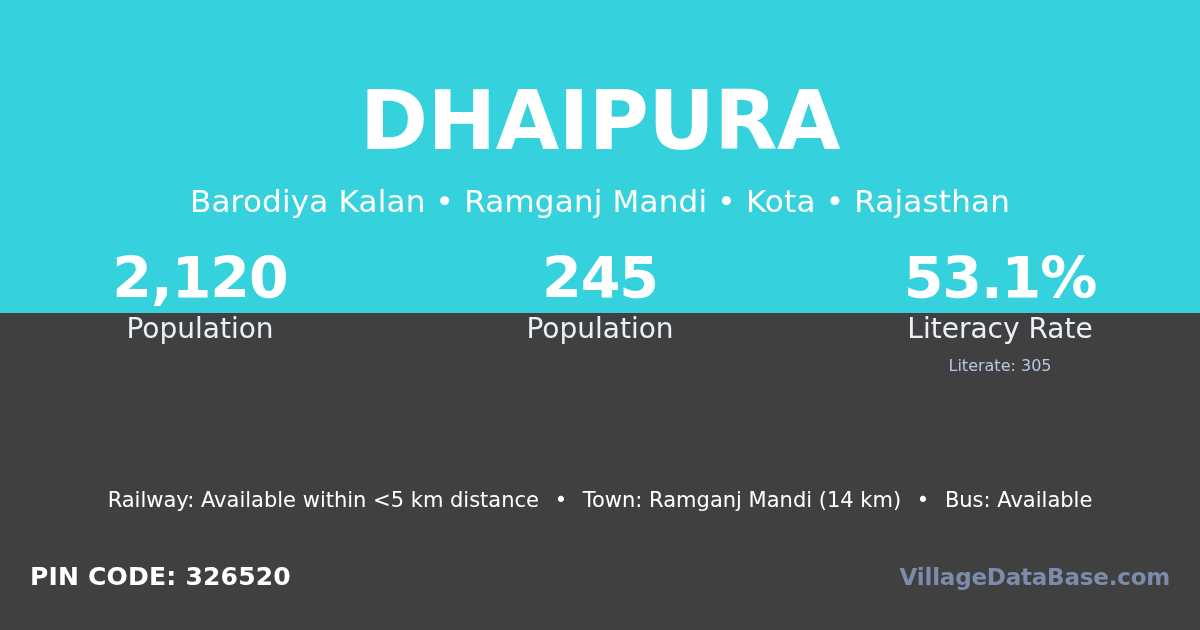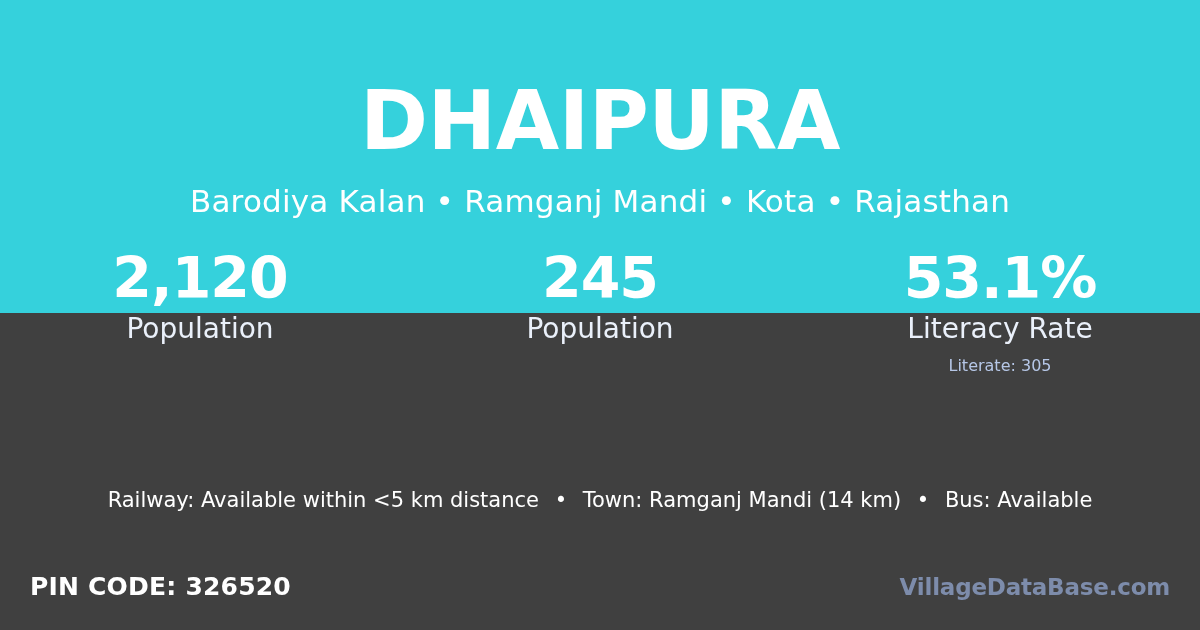--- a/index.html
+++ b/index.html
@@ -122,21 +122,21 @@
   .amenity-sep {
     display: inline;
     color: #ffffff;
     padding: 0 9px;
   }
 
   
   .footer {
     position: absolute;
     left: 0;
-    bottom: 7px;
+    bottom: 17px;
     width: 1200px;
     height: 72px;
     display: flex;
     align-items: center;
     justify-content: space-between;
   }
 
   .pin-code {
     padding-left: 30px;
     font-size: 25px;

